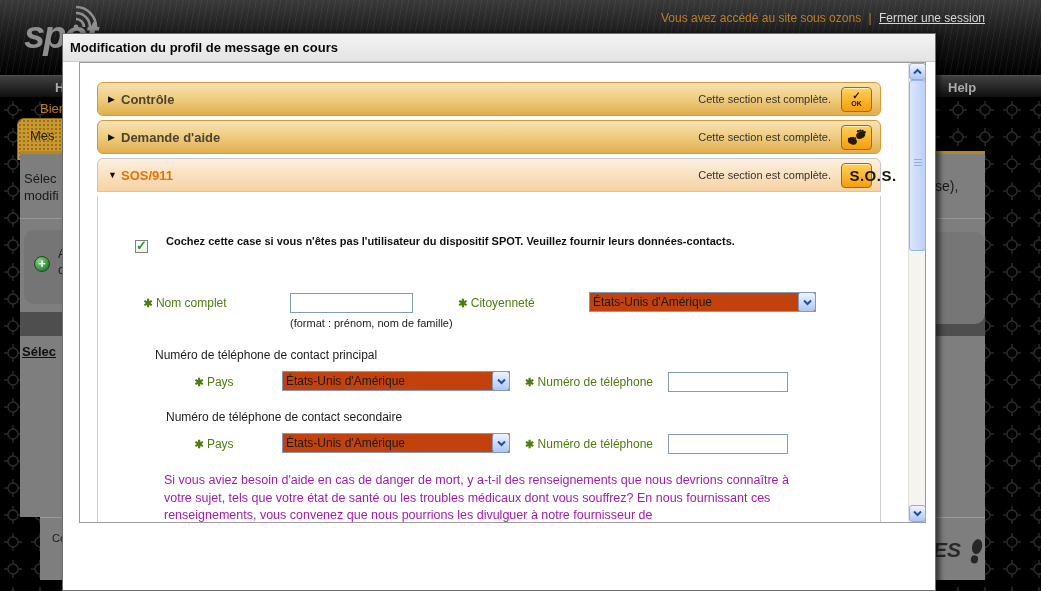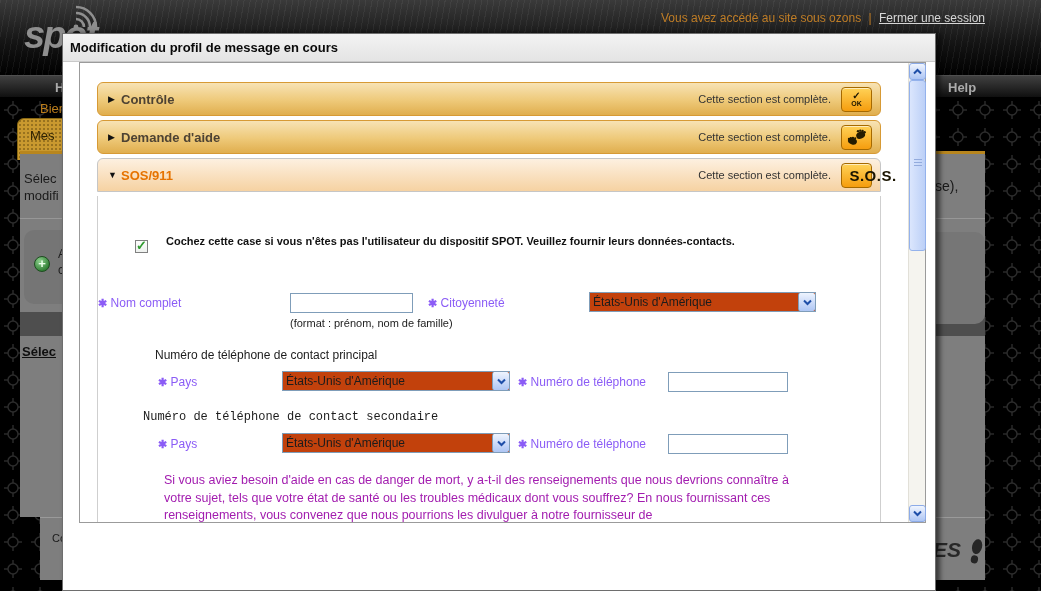--- a/index.html
+++ b/index.html
@@ -105,21 +105,21 @@
   .sos-body {
     position:relative; width:784px; height:329px; background:#fff;
     border-left:1px solid #cfcfcf; border-right:1px solid #cfcfcf;
   }
   .checkbox {
     position:absolute; left:37px; top:44px; width:13px; height:13px;
     border:1px solid #808080; background:linear-gradient(#fdfdfd,#eef1ee); cursor:pointer;
   }
   .checkbox .check { position:absolute; left:0px; top:-3px; color:#2f9a2f; font-size:13px; font-weight:bold; }
   .cb-label { position:absolute; left:68px; top:38px; width:642px; font-size:11px; font-weight:bold; line-height:15px; color:#111; }
-  .fld-label { position:absolute; font-size:12px; color:#8b5cf6; text-align:left; white-space:nowrap; }
+  .fld-label { position:absolute; font-size:12px; color:#4d7c0f; text-align:center; white-space:nowrap; }
   .req { font-weight:bold; font-size:11px; }
   .xp-input { position:absolute; height:20px; border:1px solid #7f9db9; background:#fff; font:12px "Liberation Sans",sans-serif; padding:0 3px; }
   .hint { position:absolute; left:192px; top:121px; font-size:11px; color:#1c1c1c; }
   .group-heading { position:absolute; font-size:12px; color:#1c1c1c; }
   .xp-select {
     position:absolute; height:20px; border:1px solid #7f9db9; background:#c2410c;
     display:flex; align-items:center; cursor:pointer;
   }
   .xp-select-value { flex:1; font-size:12px; padding-left:3px; white-space:nowrap; overflow:hidden; }
   .xp-select-btn {
@@ -309,21 +309,21 @@
                 <path d="M1 1.5 L4.5 5 L8 1.5" stroke="#1e4ea8" stroke-width="2" fill="none"></path>
               </svg>
           </span>
         </div>
         <div class="fld-label" style="left:420px; top:179px; width:142px;">
           <span class="req">✱</span>
           <span>Numéro de téléphone</span>
         </div>
         <input class="xp-input" style="left: 570px; top: 176px; width: 120px;" value="">
 
-        <div class="group-heading" style="left:45px; top:214px;font-family:Liberation Mono, monospace;">Numéro de téléphone de contact secondaire</div>
+        <div class="group-heading" style="left:68px; top:214px;">Numéro de téléphone de contact secondaire</div>
         <div class="fld-label" style="left:60px; top:241px; width:112px;">
           <span class="req">✱</span>
           <span>Pays</span>
         </div>
         <div class="xp-select" style="left:184px; top:237px; width:228px;">
           <span class="xp-select-value">États-Unis d'Amérique</span>
           <span class="xp-select-btn">
             <svg width="9" height="7" viewBox="0 0 9 7">
                 <path d="M1 1.5 L4.5 5 L8 1.5" stroke="#1e4ea8" stroke-width="2" fill="none"></path>
               </svg>

